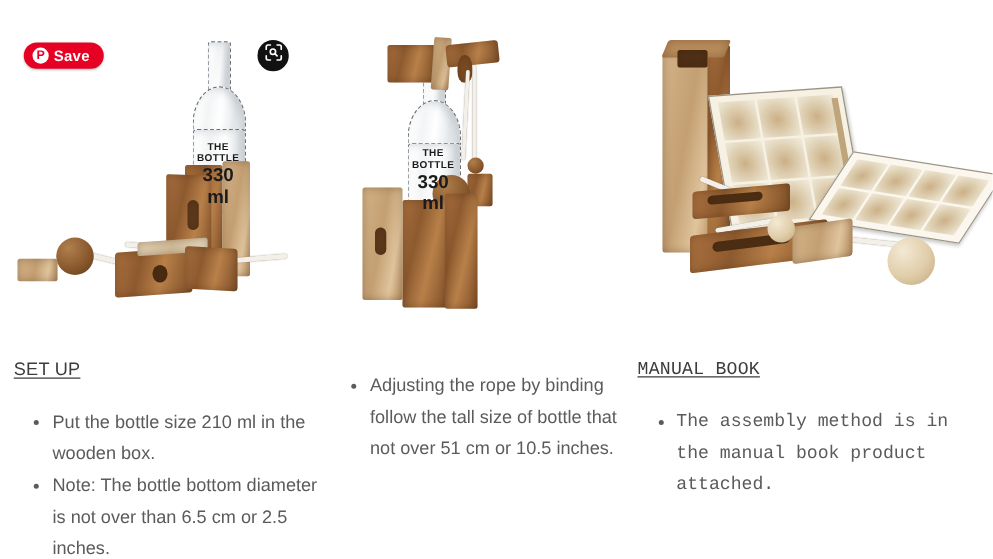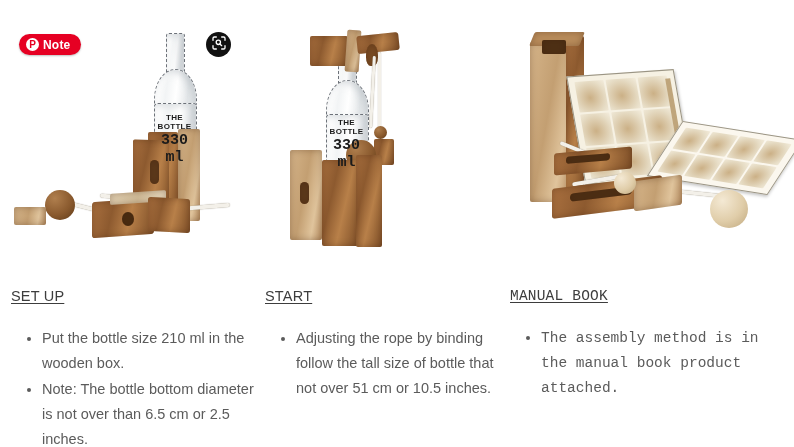--- a/index.html
+++ b/index.html
@@ -136,21 +136,21 @@
   .bot-label {
     position: absolute;
     left: 0; right: 0;
     text-align: center;
     color: #1b1b1b;
     font-family: "Liberation Sans", sans-serif;
     z-index: 6;
     pointer-events: none;
   }
   .bot-label .l1 { font-size: 8px; font-weight: bold; letter-spacing: .3px; display:block;}
-  .bot-label .l2 { font-size: 15px; font-weight: bold; display:block; margin-top:1px;font-family:Liberation Mono, monospace;}
+  .bot-label .l2 { font-size: 15px; font-weight: bold; display:block; margin-top:1px;}
 
   
   .book-page {
     position: absolute;
     background: #f6f1e3;
     border: 1px solid #9a9484;
     box-shadow: 1px 2px 3px rgba(0,0,0,.22);
   }
   .book-grid {
     position: absolute;
@@ -323,21 +323,21 @@
       <div class="wood light" style="left:120px;top:178px;width:48px;height:30px;border-radius:3px;transform:skewY(-8deg);"></div>
 
       <div class="ball pale" style="left:100px;top:172px;width:22px;height:22px;"></div>
       <div class="ball pale" style="left:196px;top:190px;width:38px;height:38px;"></div>
     </div>
   </div>
 </div>
 
 <div class="pin-save">
   <span class="pin-logo">P</span>
-  <span class="pin-label">Note</span>
+  <span class="pin-label">Save</span>
 </div>
 
 <div class="lens-btn">
   <span>
     <svg width="16" height="16" viewBox="0 0 24 24" fill="none" stroke="#ffffff" stroke-width="2" stroke-linecap="round">
       <path d="M3 8V5a2 2 0 0 1 2-2h3"></path>
       <path d="M16 3h3a2 2 0 0 1 2 2v3"></path>
       <path d="M21 16v3a2 2 0 0 1-2 2h-3"></path>
       <path d="M8 21H5a2 2 0 0 1-2-2v-3"></path>
       <circle cx="11" cy="11" r="3.2"></circle>
@@ -350,21 +350,20 @@
 
   <div class="col c1">
     <div class="col-title">SET UP</div>
     <ul class="col-list">
       <li>Put the bottle size 210 ml in the wooden box.</li>
       <li>Note: The bottle bottom diameter is not over than 6.5 cm or 2.5 inches.</li>
     </ul>
   </div>
 
   <div class="col c2">
-    <div class="col-title">START</div>
     <ul class="col-list">
       <li>Adjusting the rope by binding follow the tall size of bottle that not over 51 cm or 10.5 inches.</li>
     </ul>
   </div>
 
   <div class="col c3">
     <div class="col-title">MANUAL BOOK</div>
     <ul class="col-list">
       <li>The assembly method is in the manual book product attached.</li>
     </ul>

